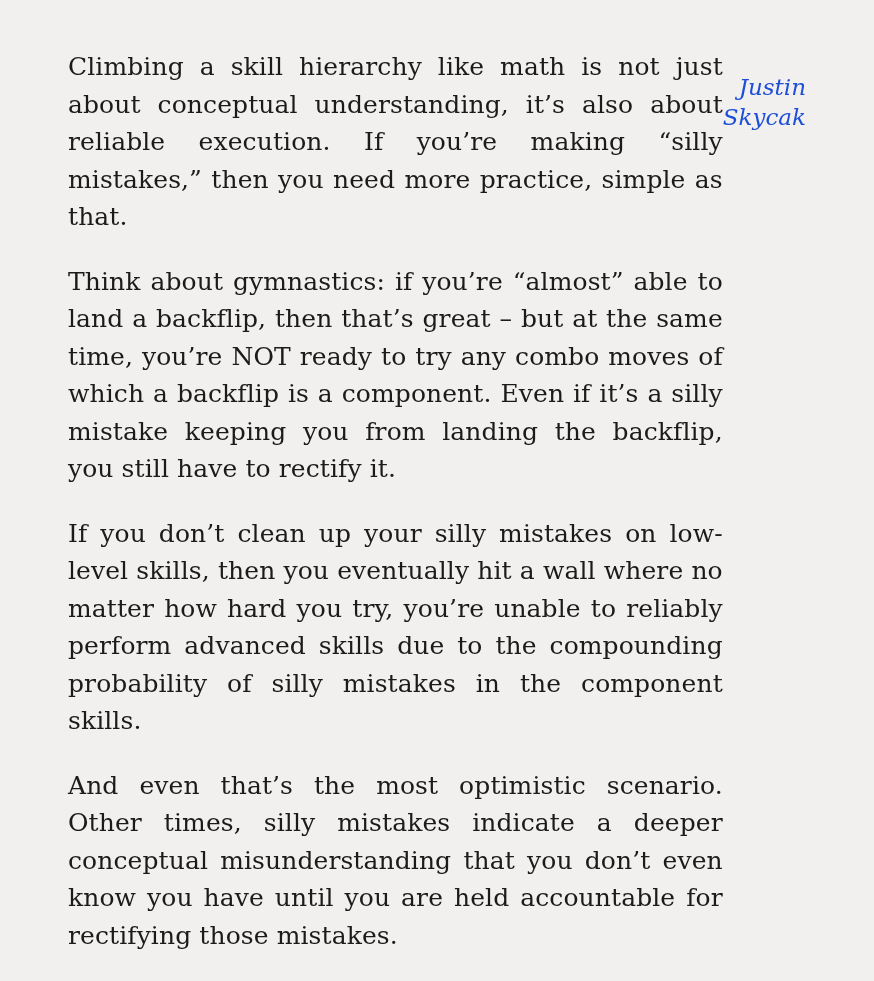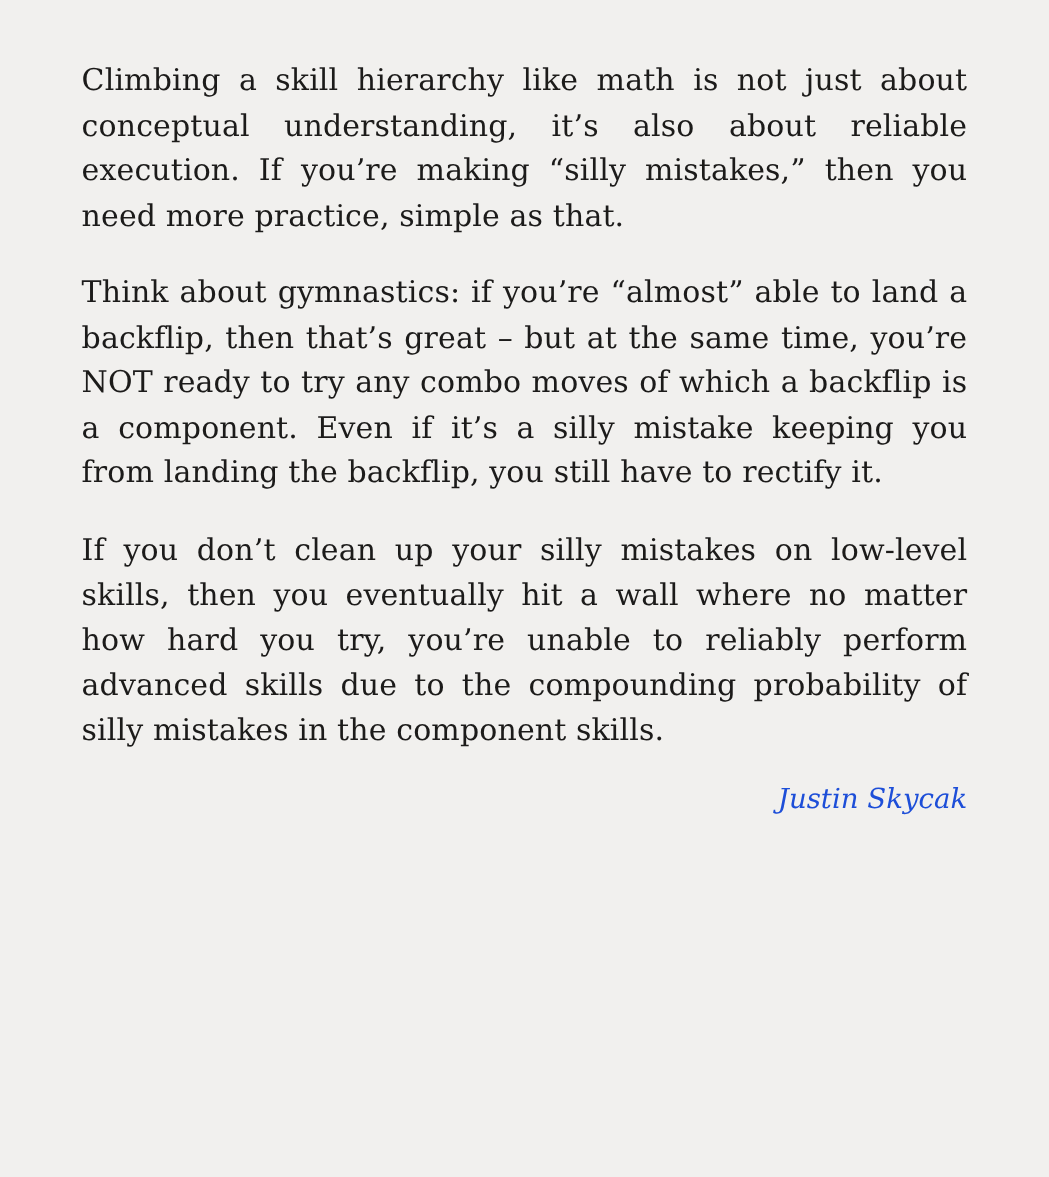--- a/index.html
+++ b/index.html
@@ -10,21 +10,21 @@
   .quote-card {
     box-sizing: border-box;
     width: 874px;
     height: 981px;
     background: #f1f0ee;
     padding: 48px 68px 18px 68px;
     font-family: "DejaVu Serif", "Liberation Serif", serif;
     color: #1c1b1a;
     overflow: hidden;
     display: flex;
-    flex-direction: column;
+    flex-direction: row;
   }
   .quote-body p {
     margin: 0 0 27px 0;
     font-size: 25px;
     line-height: 37.5px;
     text-align: justify;
     text-justify: inter-word;
     letter-spacing: 0.1px;
   }
   .quote-body p:last-child {
@@ -40,15 +40,16 @@
   }
 </style>
 </head>
 <body>
 
 <div class="quote-card">
   <div class="quote-body">
     <p>Climbing a skill hierarchy like math is not just about conceptual understanding, it’s also about reliable execution. If you’re making “silly mistakes,” then you need more practice, simple as that.</p>
     <p>Think about gymnastics: if you’re “almost” able to land a backflip, then that’s great – but at the same time, you’re NOT ready to try any combo moves of which a backflip is a component. Even if it’s a silly mistake keeping you from landing the backflip, you still have to rectify it.</p>
     <p>If you don’t clean up your silly mistakes on low-level skills, then you eventually hit a wall where no matter how hard you try, you’re unable to reliably perform advanced skills due to the compounding probability of silly mistakes in the component skills.</p>
+    <p>And even that’s the most optimistic scenario. Other times, silly mistakes indicate a deeper conceptual misunderstanding that you don’t even know you have until you are held accountable for rectifying those mistakes.</p>
   </div>
   <div class="attribution">Justin Skycak</div>
 </div>
 
 </body></html>

